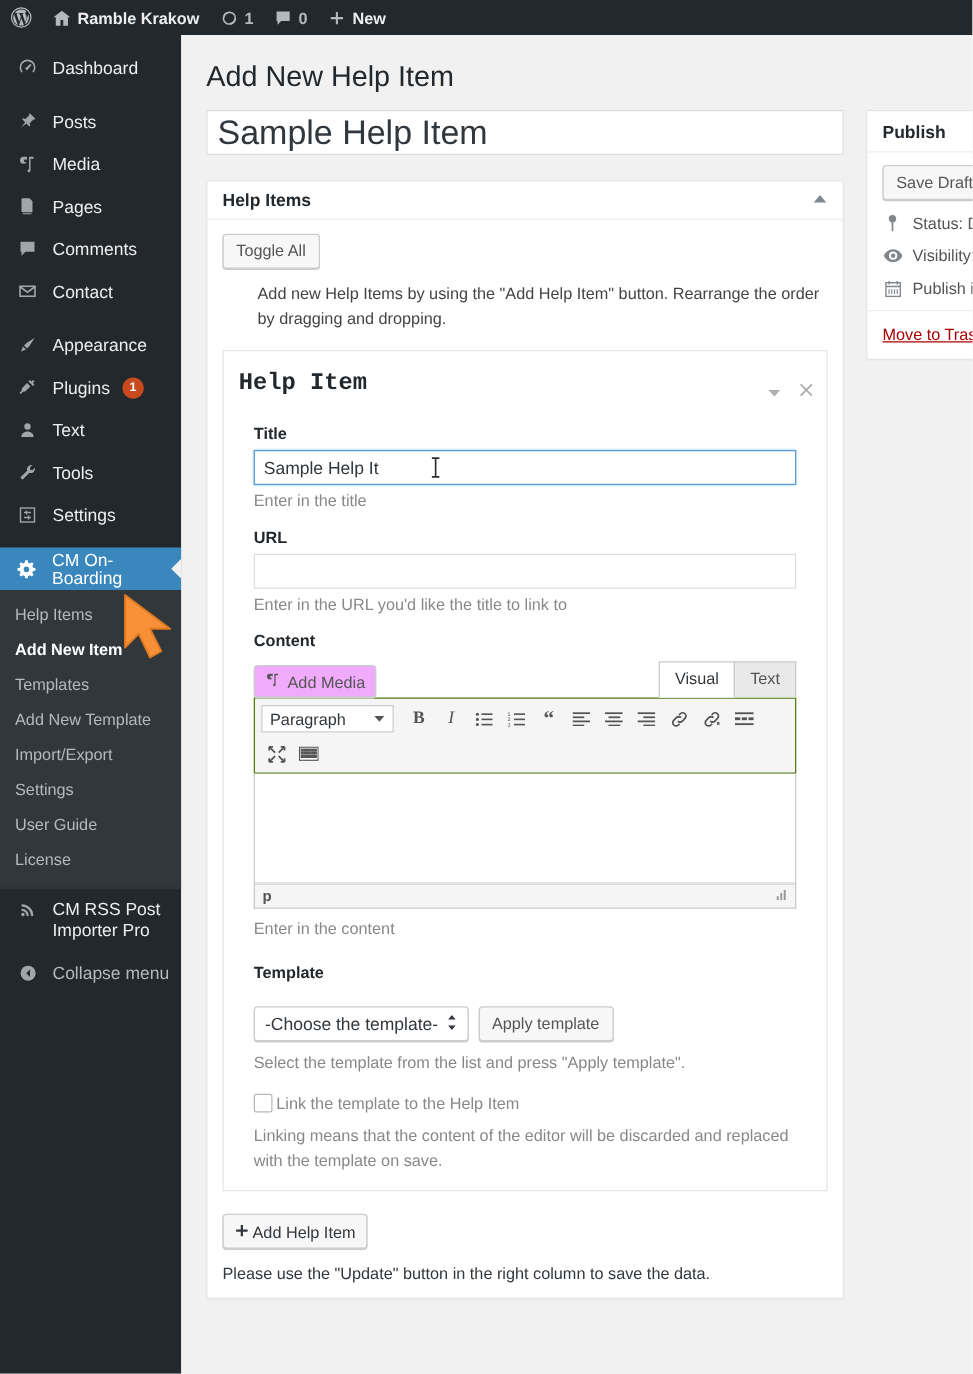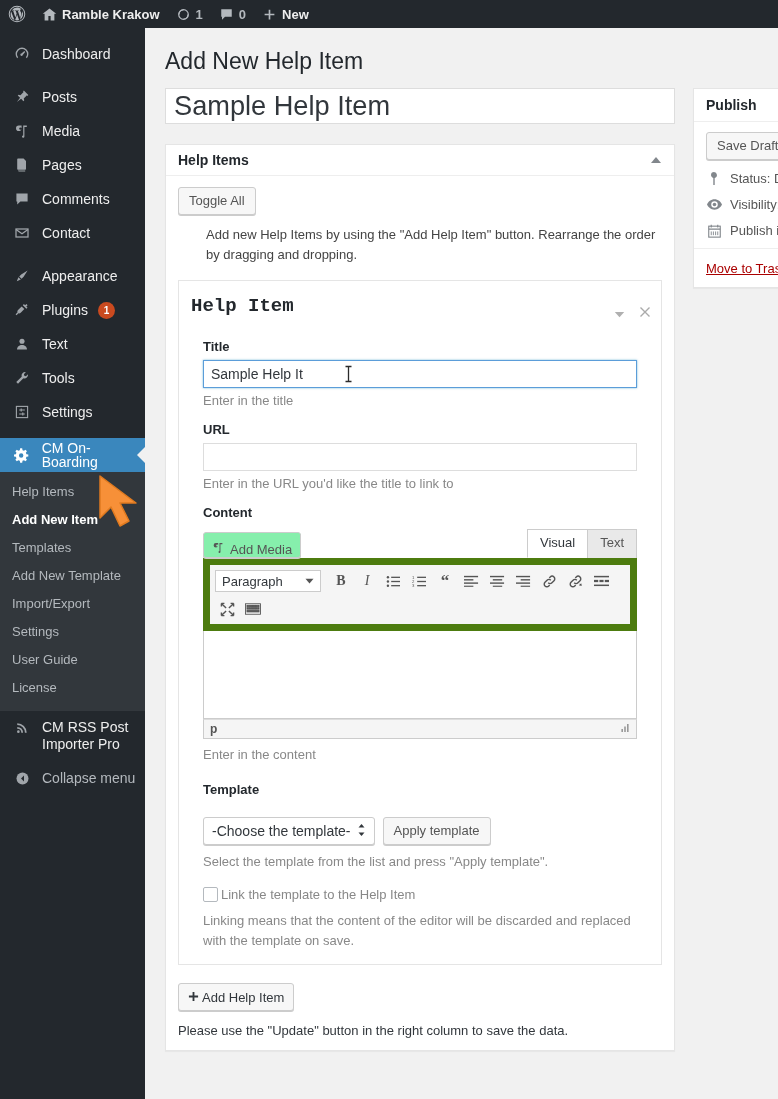--- a/index.html
+++ b/index.html
@@ -118,33 +118,33 @@
   .caret-wrap { position: relative; }
   .ibeam { position: absolute; left: 153px; top: 5px; color: #333; font-size: 15px; }
 
   
   .wp-editor-wrap { margin: 8px 0 0 0; }
   .wp-editor-tools {
     display: flex; align-items: flex-end; justify-content: space-between;
     padding: 0; background: transparent; height: 30px;
   }
   .add-media {
-    display: inline-flex; align-items: flex-end; gap: 5px; background: #86efac;
+    display: inline-flex; align-items: center; gap: 5px; background: #f0abfc;
     border: 1px solid #ccc; border-radius: 3px; color: #555; font-size: 13px;
     height: 26px; padding: 0 8px; box-shadow: 0 1px 0 #ccc;
   }
   .editor-tabs { display: flex; align-self: flex-end; }
   .editor-tab {
     font-size: 13px; padding: 4px 12px 5px 12px; border: 1px solid #ccc;
     border-bottom: none; color: #555; background: #e9e9e9; margin-left: -1px;
     line-height: 18px;
   }
   .editor-tab.active { background: #fff; color: #32373c; border-bottom: 1px solid #fff; }
   .mce-toolbar {
-    border: 7px solid #4d7c0f; background: #f5f5f5; padding: 4px 5px 3px 5px;
+    border: 1px solid #4d7c0f; background: #f5f5f5; padding: 4px 5px 3px 5px;
     display: flex; flex-wrap: wrap; align-items: center; gap: 2px;
   }
   .mce-btn {
     width: 24px; height: 24px; display: inline-flex; align-items: center;
     justify-content: center; color: #555; font-size: 14px;
   }
   .mce-select {
     height: 22px; min-width: 106px; border: 1px solid #ccc; background: #fff;
     display: inline-flex; align-items: center; justify-content: space-between;
     padding: 0 6px; font-size: 13px; color: #32373c; margin-right: 6px;

